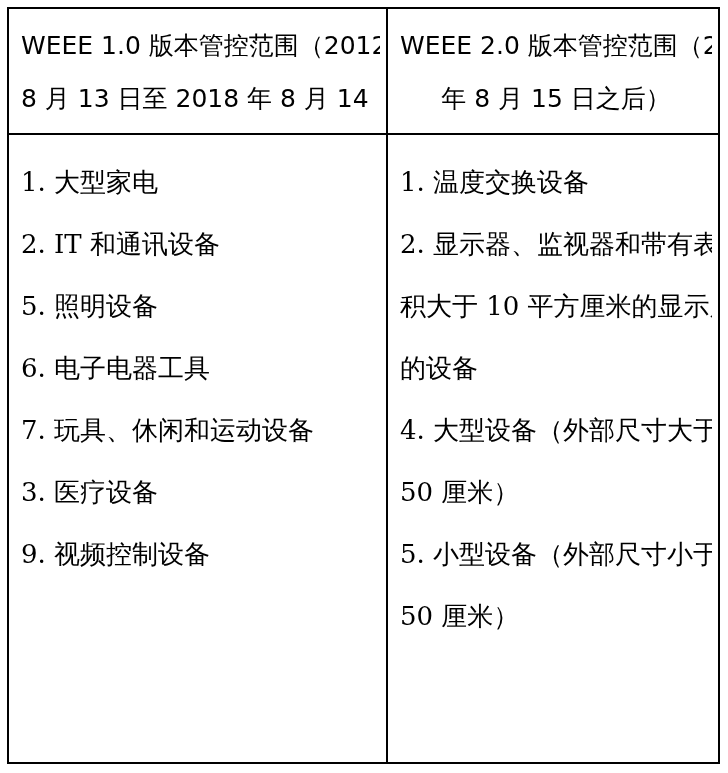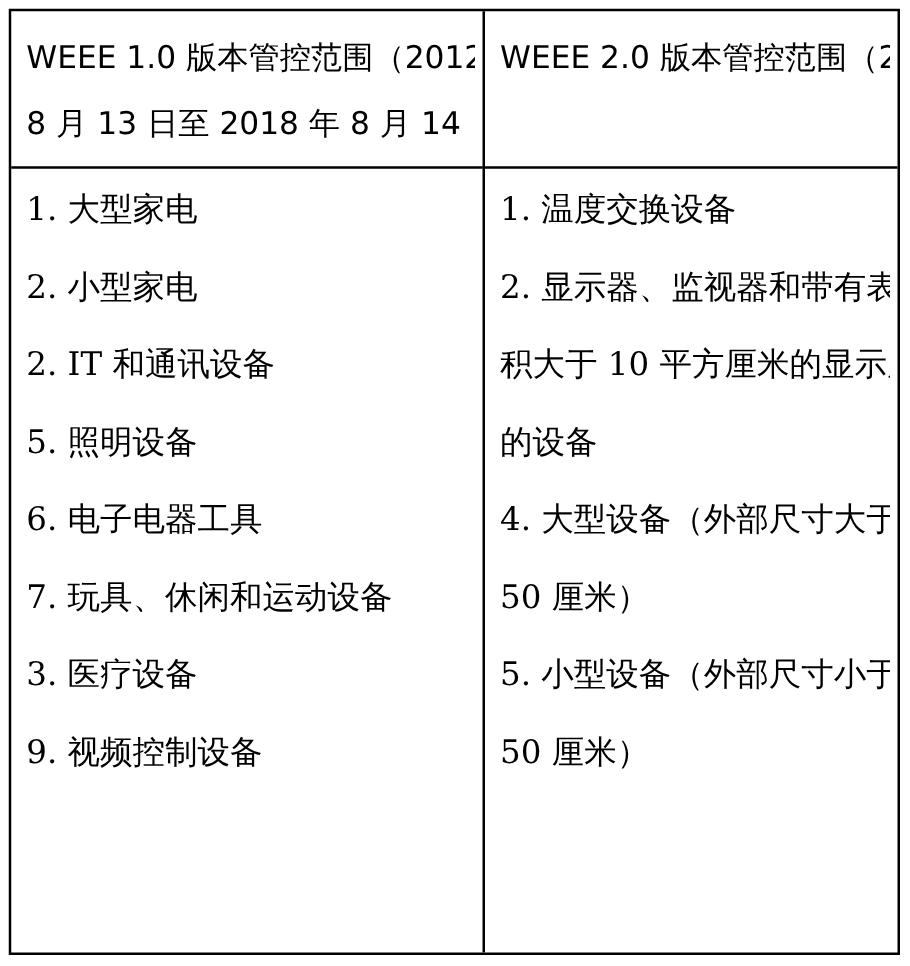--- a/index.html
+++ b/index.html
@@ -44,21 +44,21 @@
     font-family: "DejaVu Sans", "Liberation Sans", sans-serif;
     font-size: 25px;
     padding-top: 10px;
   }
   .cell.header.col2 {
     text-align: center;
   }
   .cell.body {
     font-family: "DejaVu Serif", "Liberation Serif", serif;
     font-size: 26px;
-    padding-top: 2px;
+    padding-top: 16px;
   }
   .header .line {
     line-height: 53px;
     white-space: pre;
     overflow: hidden;
   }
   .body .line {
     line-height: 62px;
     white-space: pre;
     overflow: hidden;
@@ -68,24 +68,24 @@
 <body>
 
 <div class="page">
   <div class="tbl">
     <div class="cell header col1">
         <div class="line">WEEE 1.0 版本管控范围（2012 年</div>
         <div class="line">8 月 13 日至 2018 年 8 月 14 日）</div>
       </div>
     <div class="cell header col2">
         <div class="line">WEEE 2.0 版本管控范围（2018</div>
+        <div class="line">年 8 月 15 日之后）</div>
       </div>
     <div class="cell body col1">
         <div class="line">1. 大型家电</div>
-        <div class="line">2. 小型家电</div>
         <div class="line">2. IT 和通讯设备</div>
         <div class="line">5. 照明设备</div>
         <div class="line">6. 电子电器工具</div>
         <div class="line">7. 玩具、休闲和运动设备</div>
         <div class="line">3. 医疗设备</div>
         <div class="line">9. 视频控制设备</div>
       </div>
     <div class="cell body col2">
         <div class="line">1. 温度交换设备</div>
         <div class="line">2. 显示器、监视器和带有表面</div>

